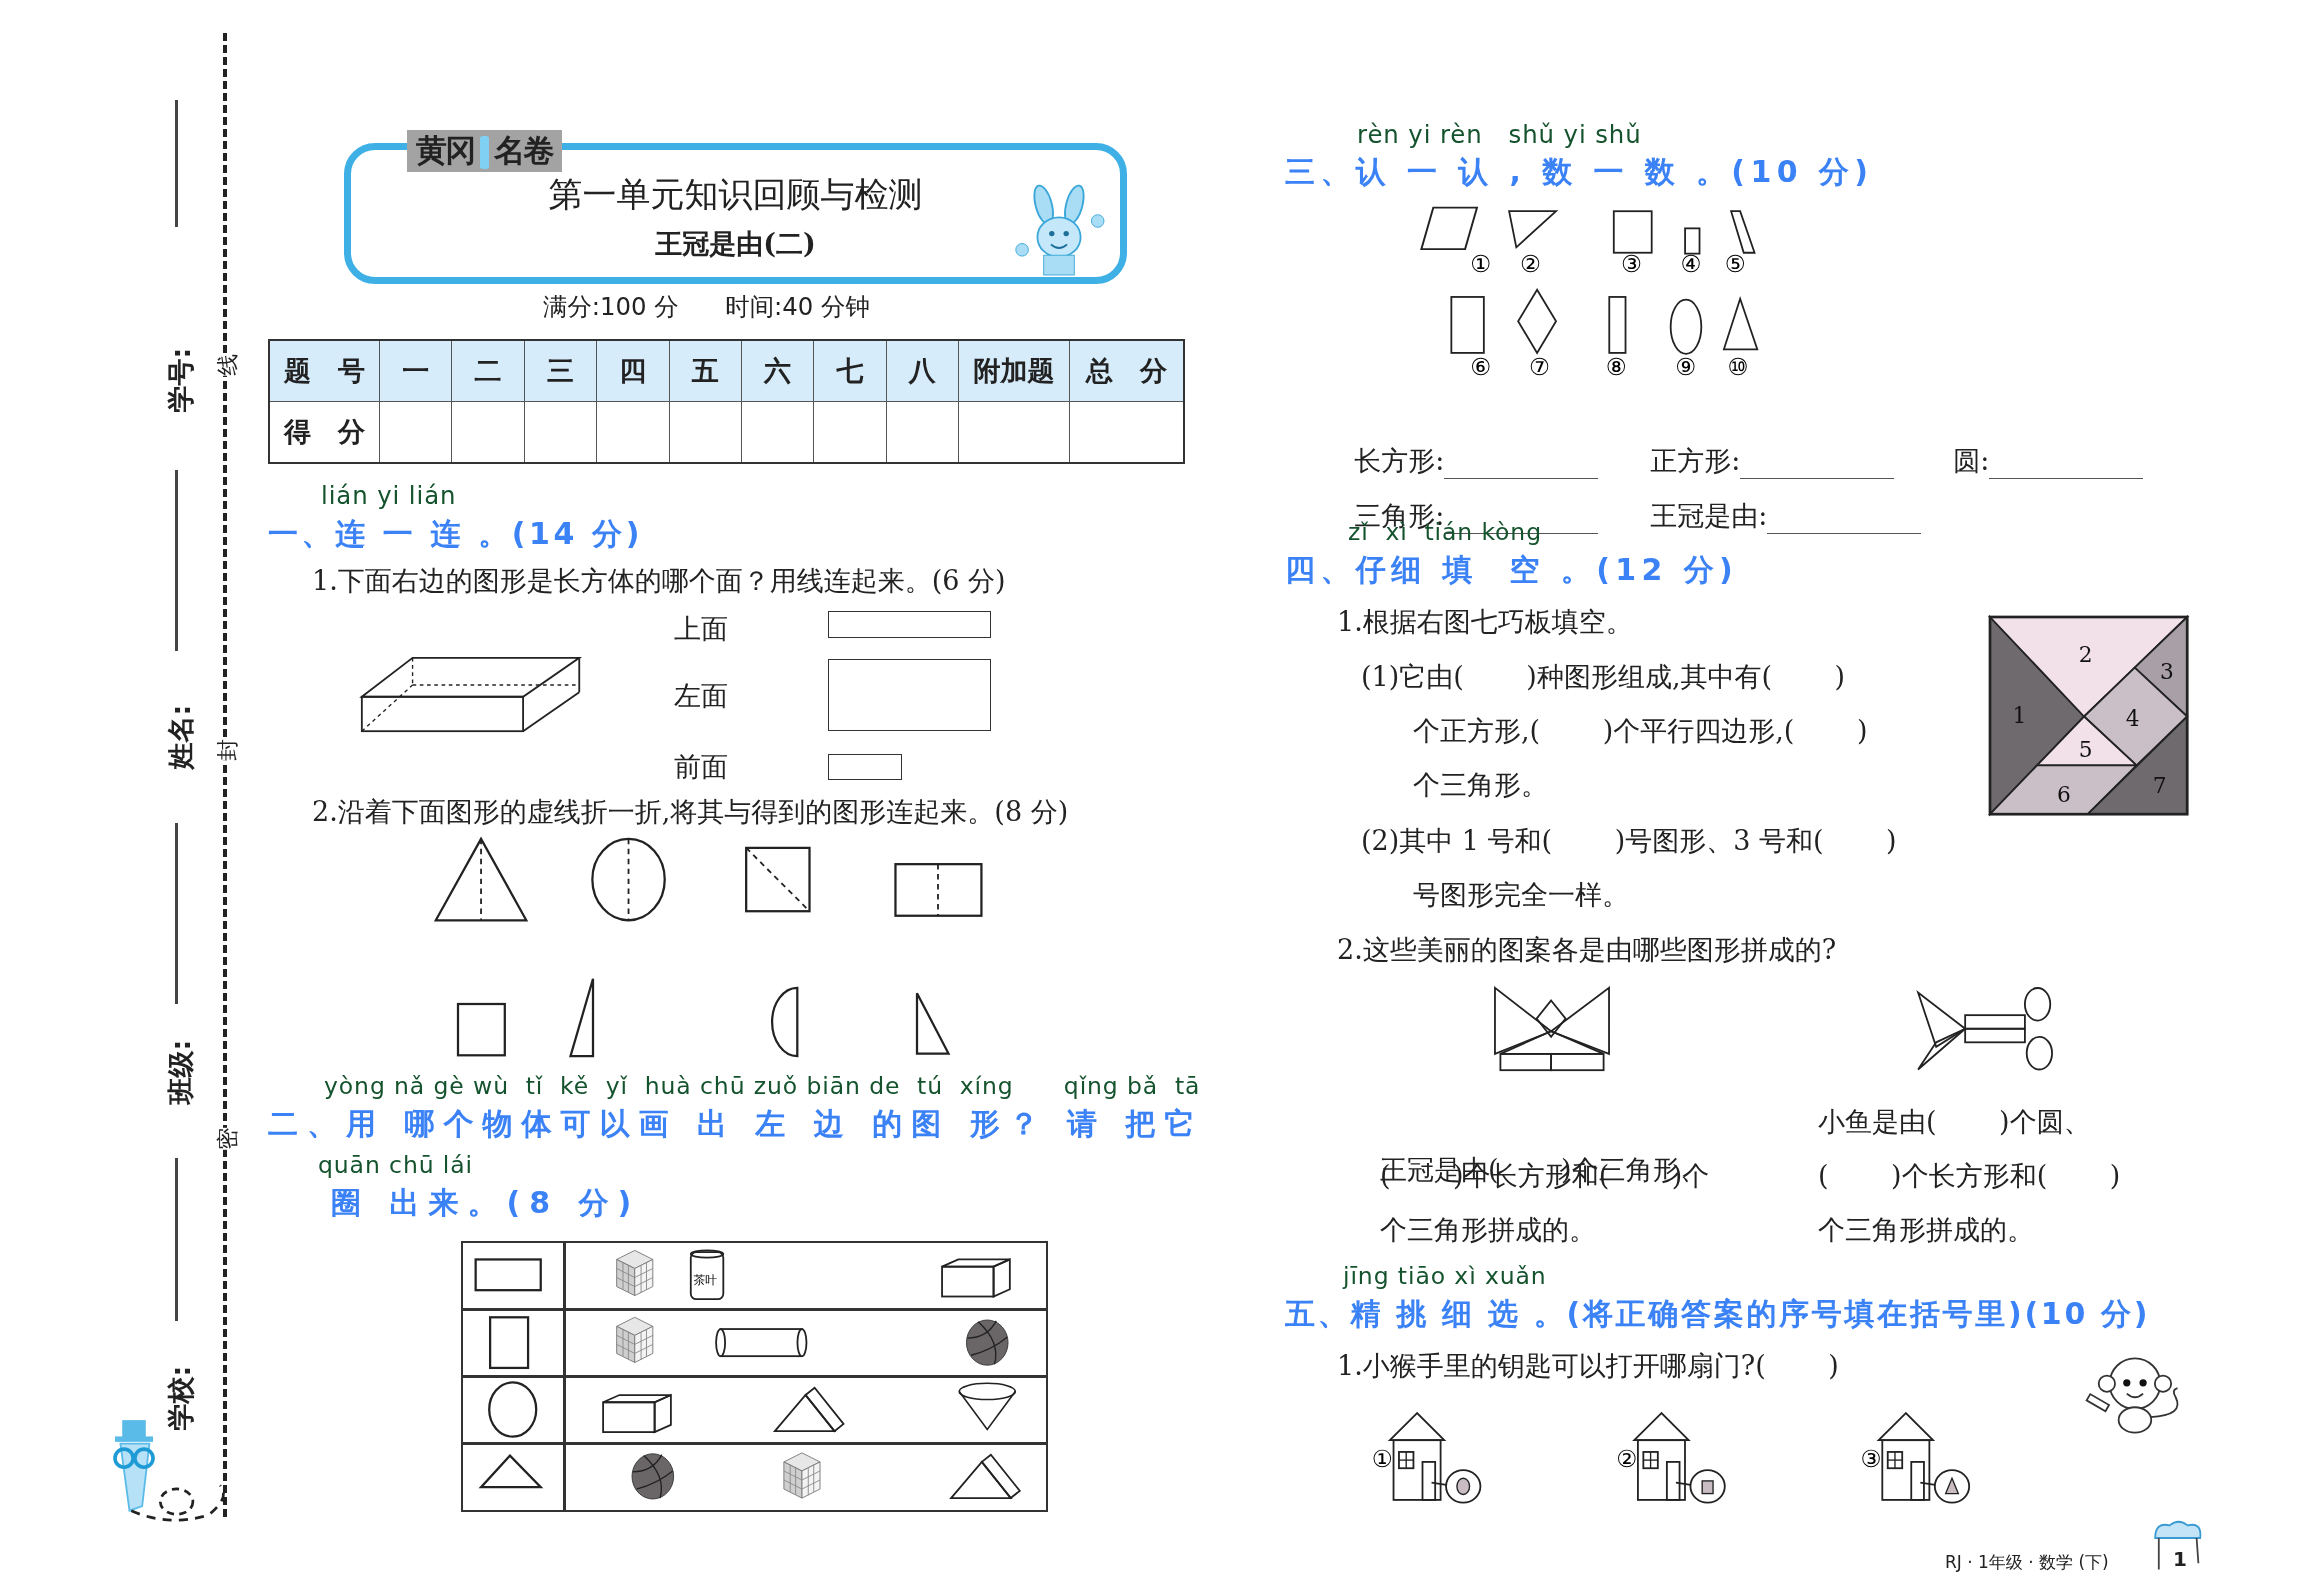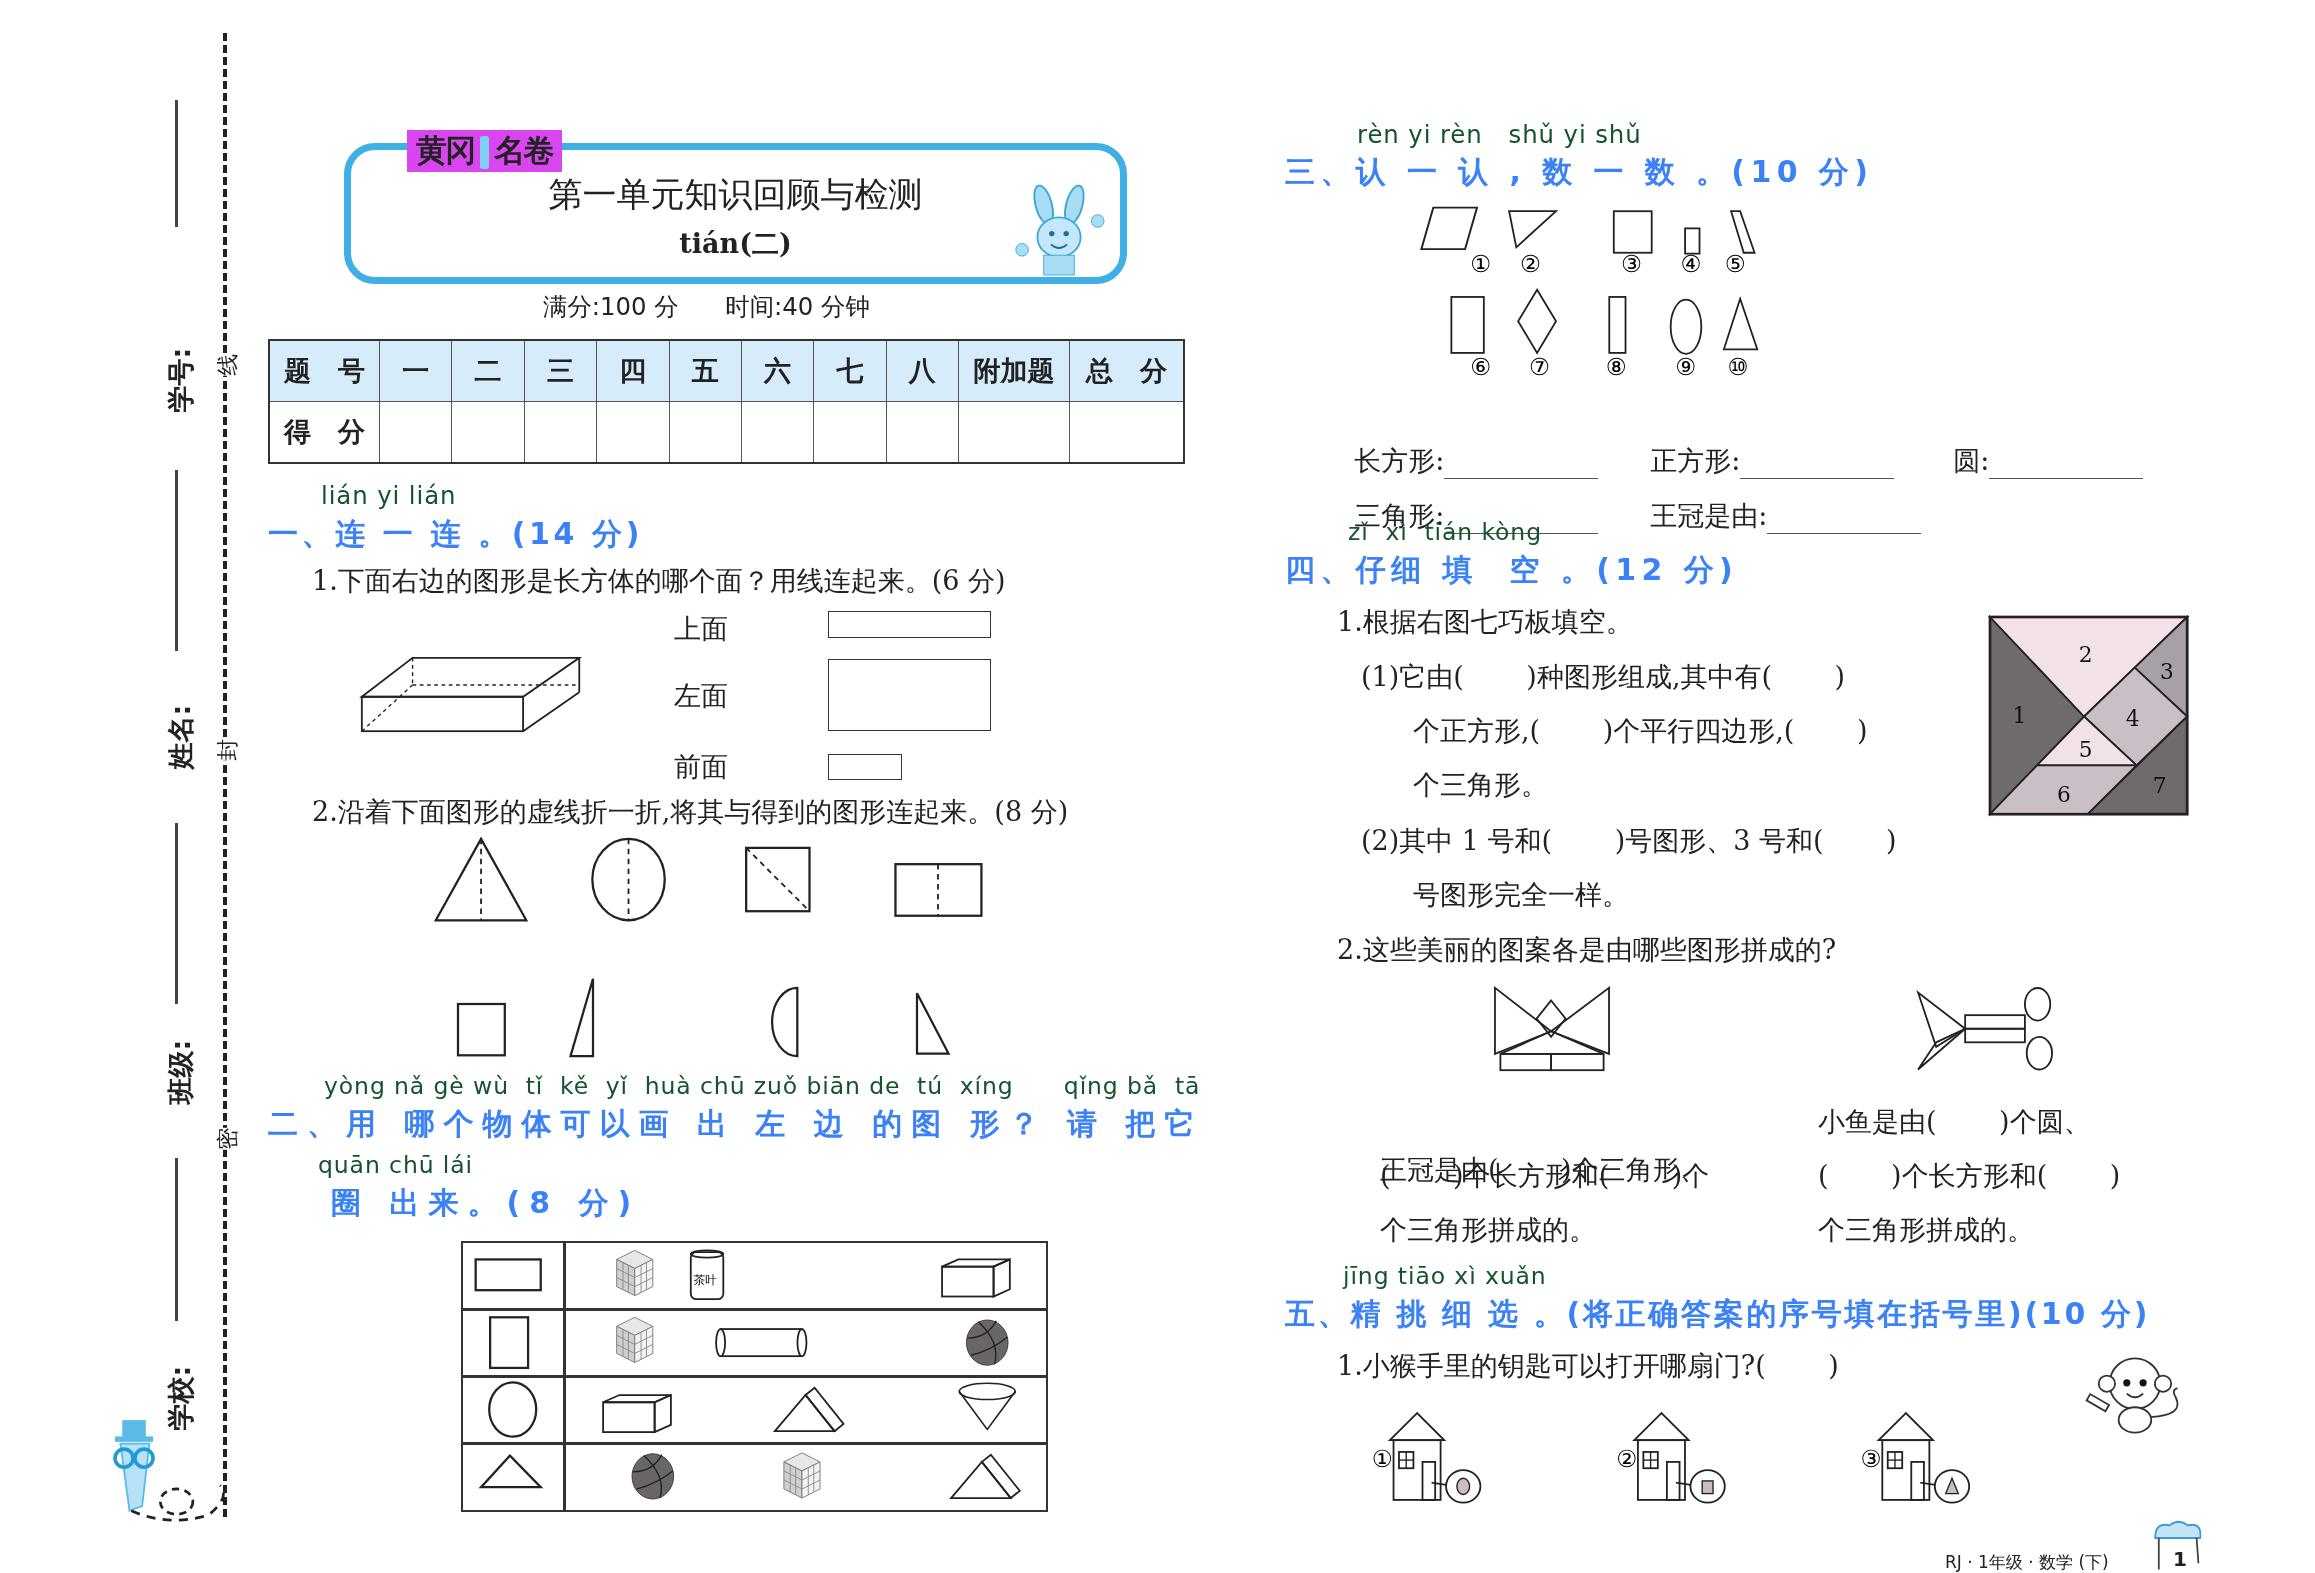--- a/index.html
+++ b/index.html
@@ -7,21 +7,21 @@
   .abs{position:absolute;}
   .pinyin{font-family:"DejaVu Sans","Liberation Sans",sans-serif;color:#14532d;font-size:24.4px;letter-spacing:0.9px;white-space:pre;}
   .sec-title{font-family:"DejaVu Sans","Liberation Sans",sans-serif;color:#3b82f6;font-size:30px;font-weight:bold;letter-spacing:7.2px;white-space:pre;}
   .q{font-size:27px;white-space:pre;}
   .side-label{font-family:"DejaVu Sans","Liberation Sans",sans-serif;font-size:27px;font-weight:bold;transform:rotate(-90deg);transform-origin:center;white-space:nowrap;}
   .side-line{width:2.7px;background:#444;}
   .dash-v{border-left:4.5px dashed #222;width:0;}
   .seal{font-family:"DejaVu Sans","Liberation Sans",sans-serif;font-size:22px;transform:rotate(-90deg);background:#fff;padding:1.8px 0;}
   
   .card{left:344px;top:143px;width:769px;height:127px;border:7.2px solid #3fb0e6;border-radius:31px;}
-  .logo{left:407px;top:130px;font-family:"DejaVu Sans","Liberation Sans",sans-serif;font-size:31px;font-weight:900;background:#d946ef;padding:0 9px;letter-spacing:-1.8px;}
+  .logo{left:407px;top:130px;font-family:"DejaVu Sans","Liberation Sans",sans-serif;font-size:31px;font-weight:900;background:#a3a3a3;padding:0 9px;letter-spacing:-1.8px;}
   .logo .pencil{display:inline-block;width:9px;height:33px;background:#7fd0f2;margin:0 5.4px;vertical-align:middle;border-radius:2.7px;}
   .title{left:344px;top:172px;width:783px;text-align:center;font-family:"DejaVu Sans","Liberation Sans",sans-serif;font-size:34px;}
   .subtitle{left:344px;top:226px;width:783px;text-align:center;font-size:27px;font-weight:bold;}
   .meta{left:543px;top:291px;font-family:"DejaVu Sans","Liberation Sans",sans-serif;font-size:24.4px;white-space:pre;}
   
   table.score{position:absolute;left:268px;top:339px;border-collapse:collapse;width:917px;}
   table.score td{border:1.8px solid #555;height:60px;text-align:center;font-family:"DejaVu Sans","Liberation Sans",sans-serif;font-size:27px;font-weight:bold;padding:0;}
   table.score tr:first-child td{background:#d6ecfa;}
   table.score{border:2.7px solid #333;}
   .blank{display:inline-block;border-bottom:1.8px solid #555;width:154px;height:25px;vertical-align:bottom;}
@@ -52,21 +52,21 @@
   <circle cx="64" cy="42" r="10" fill="none" stroke="#1e9bd4" stroke-width="4"></circle>
   <path d="M50 100 Q 90 118 135 105 Q 160 85 148 72" fill="none" stroke="#222" stroke-width="3" stroke-dasharray="10,8"></path>
   <ellipse cx="100" cy="90" rx="18" ry="14" fill="none" stroke="#222" stroke-width="3" stroke-dasharray="8,6"></ellipse>
 </svg>
 
 <div class="abs card"></div>
 <div class="abs logo">
   <span>黄冈</span><span class="pencil"></span><span>名卷</span>
 </div>
 <div class="abs title">第一单元知识回顾与检测</div>
-<div class="abs subtitle">tián(二)</div>
+<div class="abs subtitle">王冠是由(二)</div>
 <svg class="abs" style="left:1009px;top:185px;" width="100" height="90" viewBox="0 0 110 100">
   <ellipse cx="38" cy="22" rx="9" ry="22" fill="#a9dcf5" stroke="#3aa7d8" stroke-width="2" transform="rotate(-15 38 22)"></ellipse>
   <ellipse cx="72" cy="22" rx="9" ry="22" fill="#a9dcf5" stroke="#3aa7d8" stroke-width="2" transform="rotate(15 72 22)"></ellipse>
   <ellipse cx="55" cy="58" rx="24" ry="22" fill="#c4e8fa" stroke="#3aa7d8" stroke-width="2"></ellipse>
   <circle cx="47" cy="54" r="3" fill="#1d6f9a"></circle>
     <circle cx="63" cy="54" r="3" fill="#1d6f9a"></circle>
   <path d="M46 66 Q55 74 64 66" fill="none" stroke="#1d6f9a" stroke-width="2"></path>
   <circle cx="14" cy="72" r="7" fill="#a9dcf5" stroke="#3aa7d8"></circle>
     <circle cx="98" cy="40" r="7" fill="#a9dcf5" stroke="#3aa7d8"></circle>
   <rect x="38" y="78" width="34" height="22" fill="#a9dcf5" stroke="#3aa7d8"></rect>

